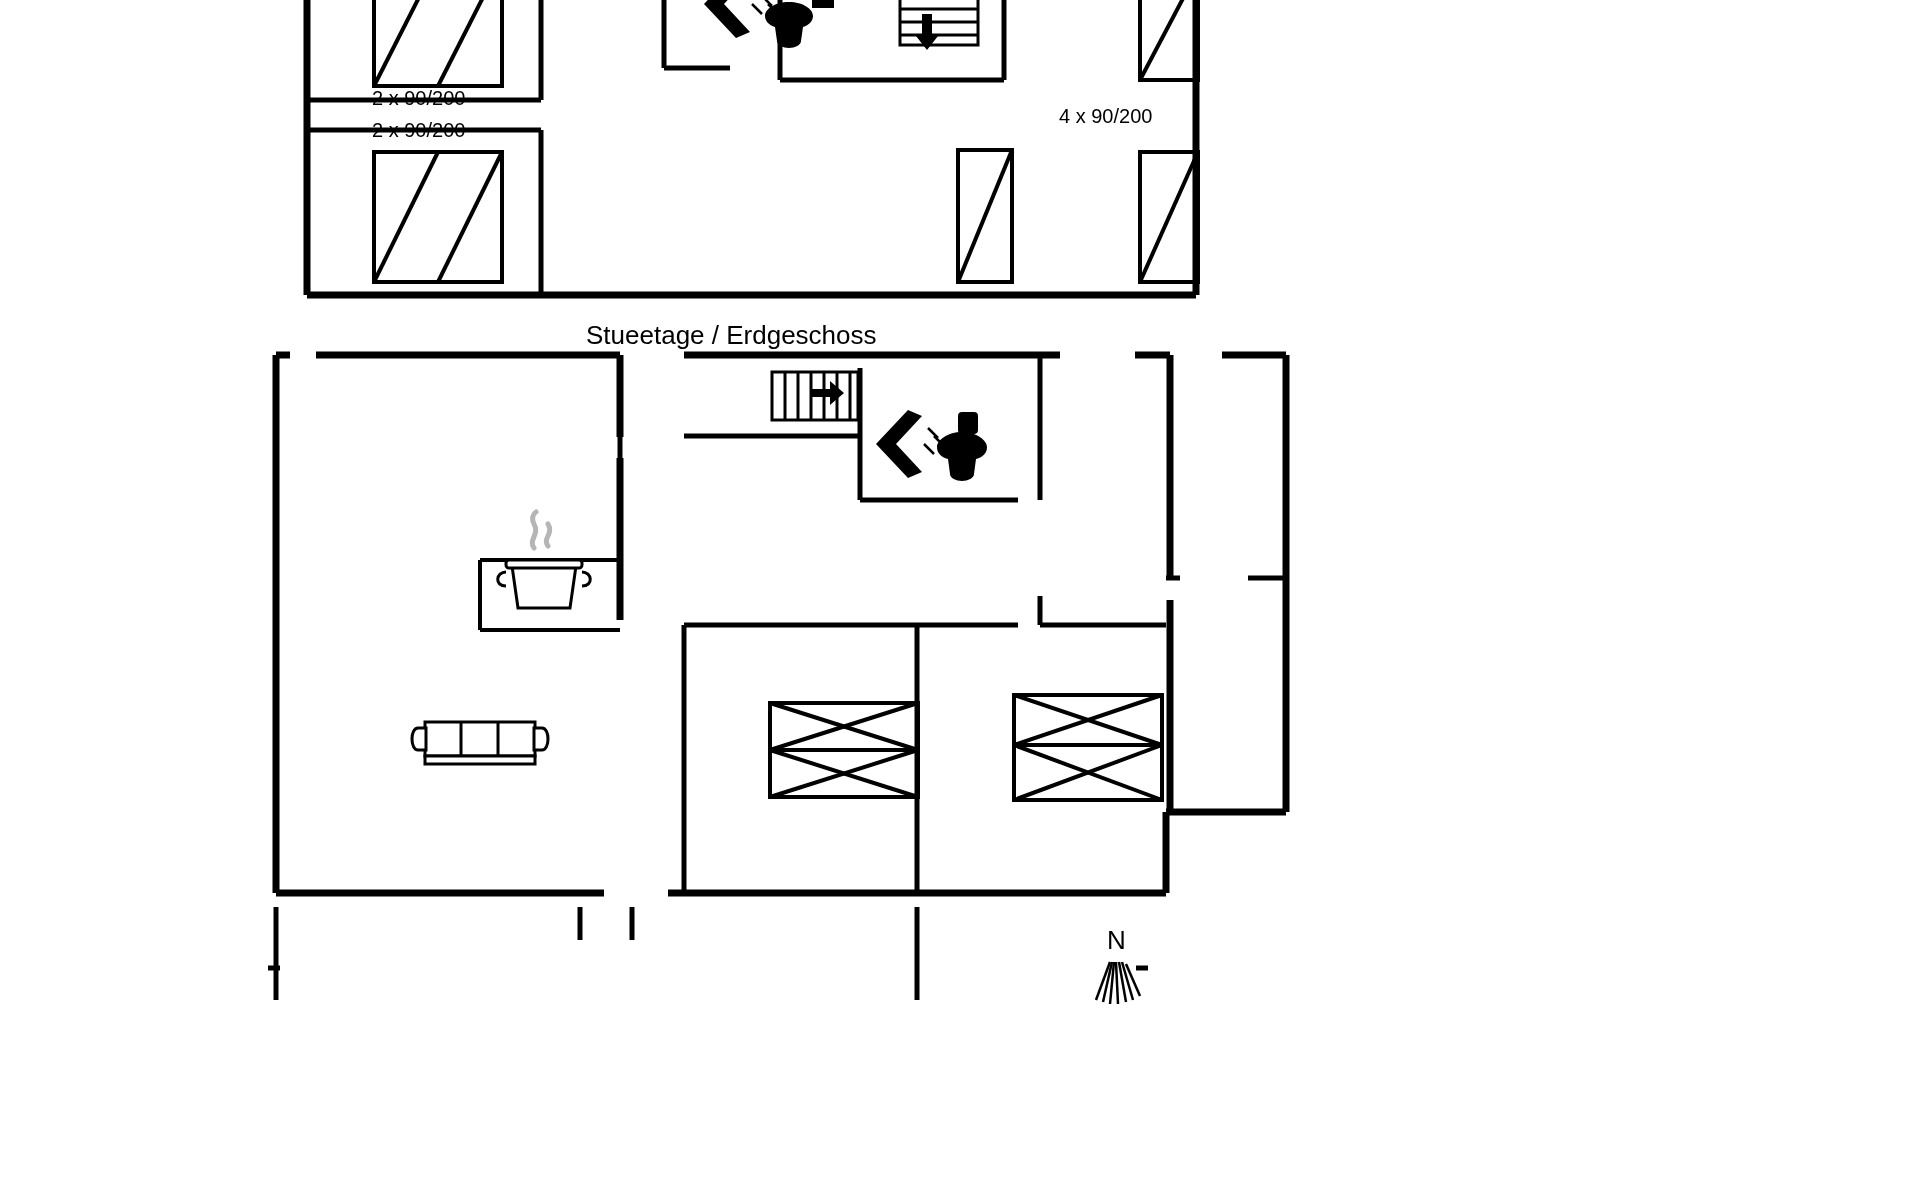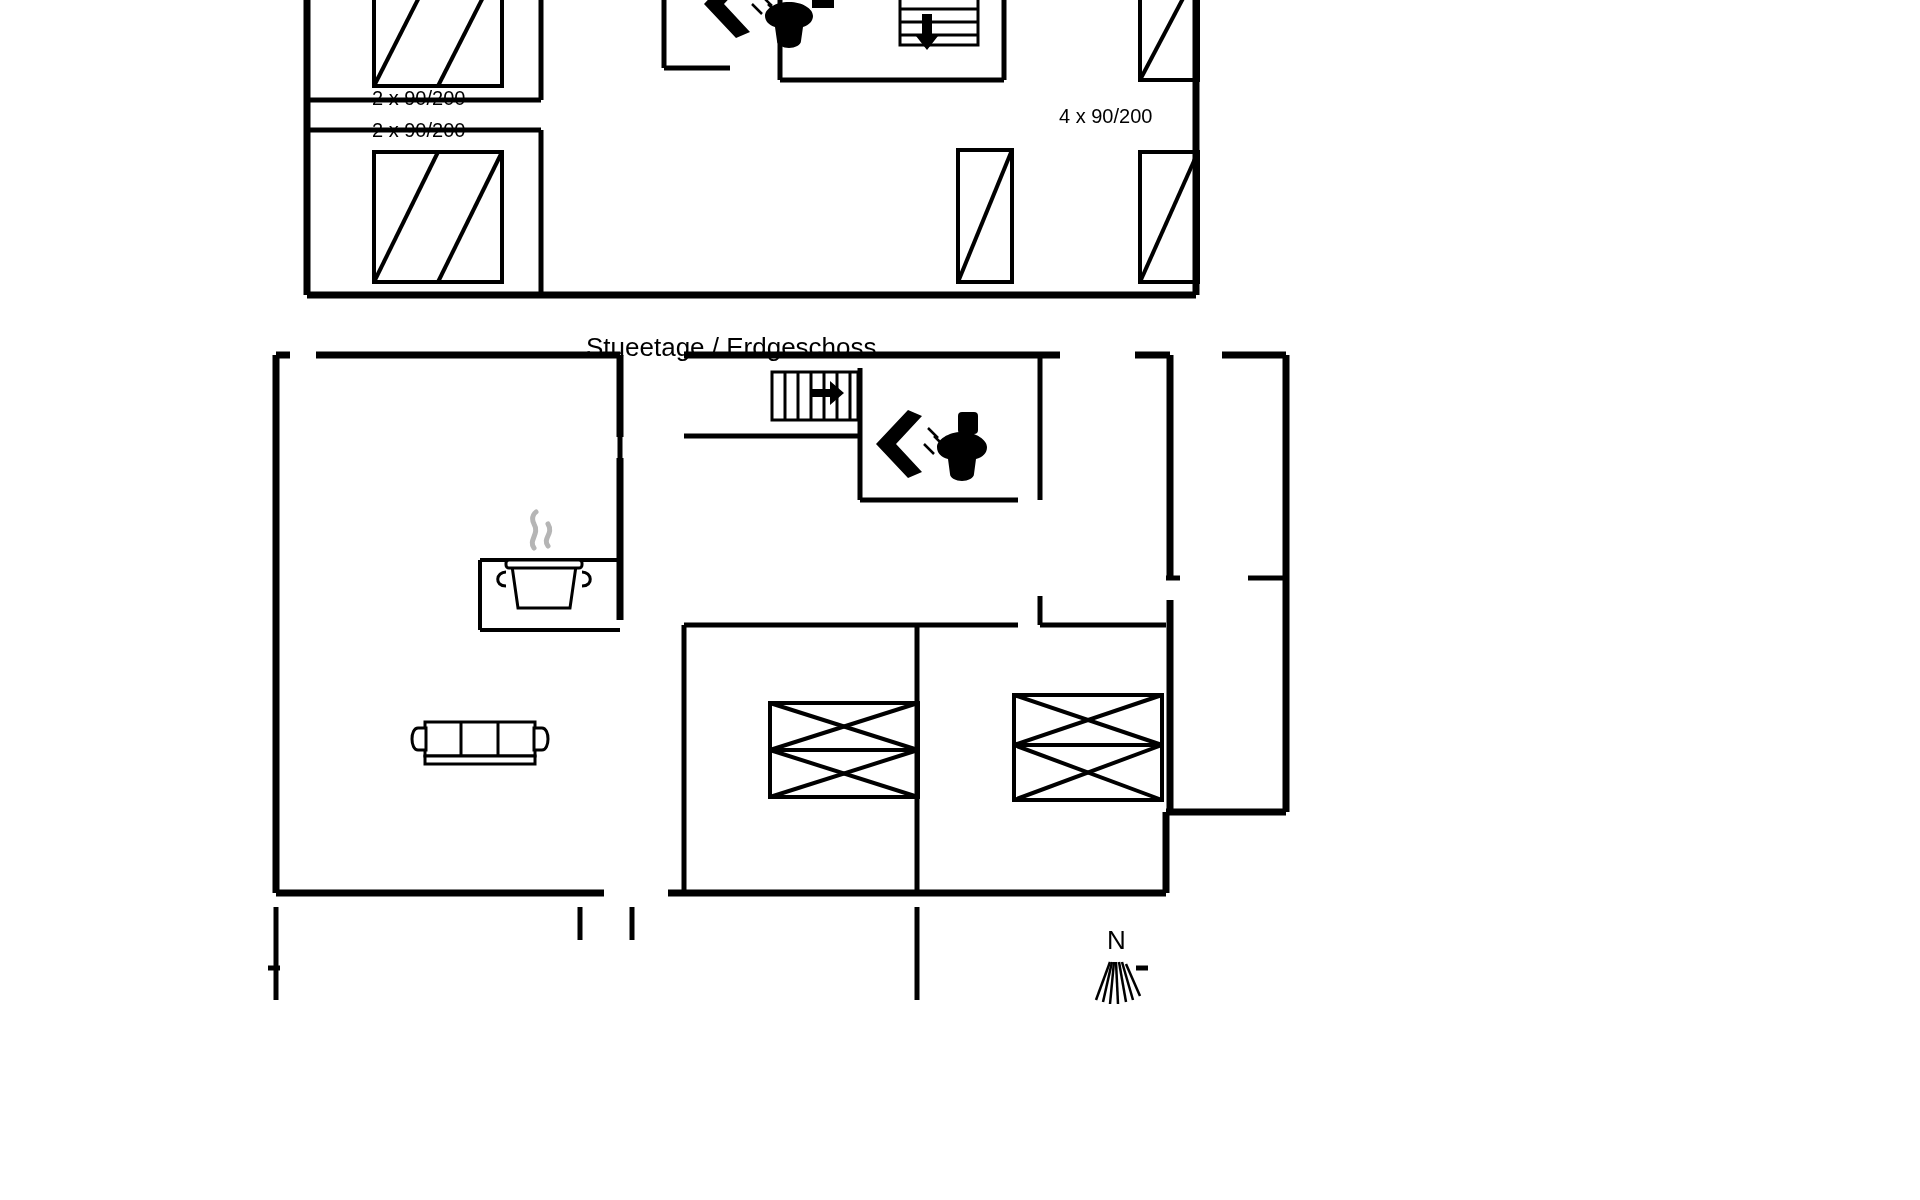--- a/index.html
+++ b/index.html
@@ -250,17 +250,17 @@
       </g>
     </g>
   </svg>
 
   <div class="label door-label" style="left:372px; top:87px;">2 x 90/200</div>
 
   <div class="label door-label" style="left:372px; top:119px;">2 x 90/200</div>
 
   <div class="label door-label" style="left:1059px; top:105px;">4 x 90/200</div>
 
-  <div class="label floor-title" style="left:586px; top:332px;">Stueetage / Erdgeschoss</div>
+  <div class="label floor-title" style="left:586px; top:320px;">Stueetage / Erdgeschoss</div>
 
   <div class="label compass-label" style="left:1107px; top:925px;">N</div>
 
 </div>
 
 </body></html>

